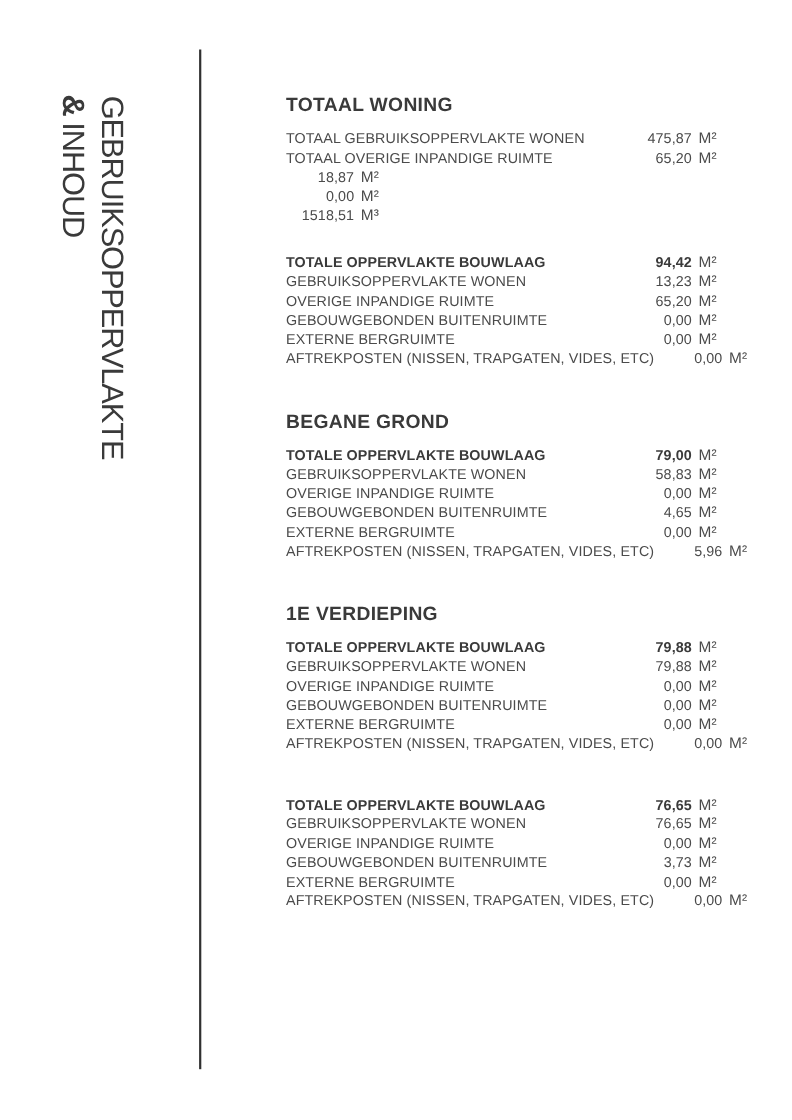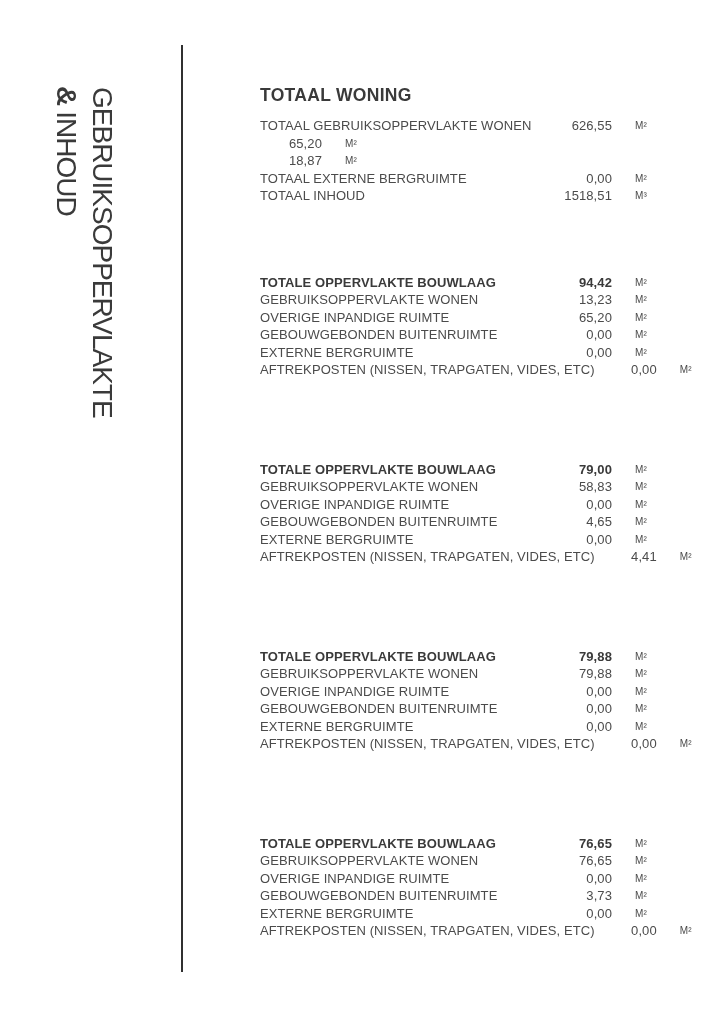--- a/index.html
+++ b/index.html
@@ -68,71 +68,70 @@
   .section-heading {
     margin: 0 0 12px 0;
     font-size: 17.5px;
     font-weight: 700;
     line-height: 20px;
     letter-spacing: 0.3px;
     color: var(--ink);
   }
   .row {
     display: flex;
-    align-items: flex-end;
+    align-items: flex-start;
     line-height: 17.5px;
     font-size: 13px;
     letter-spacing: 0.1px;
     color: var(--row-ink);
   }
   .row-label { flex: 1 1 auto; white-space: nowrap; }
   .row-value { text-align: right; min-width: 62px; white-space: nowrap; }
-  .row-unit  { width: 22px; margin-left: 23px; text-align: left; font-size: 10px; }
+  .row-unit  { width: 22px; margin-left: 6px; text-align: left; font-size: 14px; }
   .row.bold .row-label,
-  .row.bold .row-value { font-weight: 700; color: var(--ink); margin-top: 44px; }
+  .row.bold .row-value { font-weight: 700; color: var(--ink); }
 </style>
 </head>
 <body>
 
 <div class="page">
 
   <div class="vtitle-line1">GEBRUIKSOPPERVLAKTE</div>
 
   <div class="vtitle-line2"><span class="amp">&amp;</span><span>INHOUD</span></div>
 
   <div class="divider"></div>
 
   <main class="content">
   <section class="section">
     <h2 class="section-heading">TOTAAL WONING</h2>
     <div class="section-rows">
   <div class="row">
     <span class="row-label">TOTAAL GEBRUIKSOPPERVLAKTE WONEN</span>
-    <span class="row-value">626,55</span>
-    <span class="row-unit">M²</span>
-  </div>
-
-  <div class="row">
+    <span class="row-value">475,87</span>
+    <span class="row-unit">M²</span>
+  </div>
+
+  <div class="row">
+    <span class="row-label">TOTAAL OVERIGE INPANDIGE RUIMTE</span>
     <span class="row-value">65,20</span>
     <span class="row-unit">M²</span>
   </div>
 
   <div class="row">
     <span class="row-value">18,87</span>
     <span class="row-unit">M²</span>
   </div>
 
   <div class="row">
-    <span class="row-label">TOTAAL EXTERNE BERGRUIMTE</span>
-    <span class="row-value">0,00</span>
-    <span class="row-unit">M²</span>
-  </div>
-
-  <div class="row">
-    <span class="row-label">TOTAAL INHOUD</span>
+    <span class="row-value">0,00</span>
+    <span class="row-unit">M²</span>
+  </div>
+
+  <div class="row">
     <span class="row-value">1518,51</span>
     <span class="row-unit">M³</span>
   </div>
 </div>
   </section>
 
   <section class="section">
     <div class="section-rows">
   <div class="row bold">
     <span class="row-label">TOTALE OPPERVLAKTE BOUWLAAG</span>
@@ -166,20 +165,21 @@
 
   <div class="row">
     <span class="row-label">AFTREKPOSTEN (NISSEN, TRAPGATEN, VIDES, ETC)</span>
     <span class="row-value">0,00</span>
     <span class="row-unit">M²</span>
   </div>
 </div>
   </section>
 
   <section class="section">
+    <h2 class="section-heading">BEGANE GROND</h2>
     <div class="section-rows">
   <div class="row bold">
     <span class="row-label">TOTALE OPPERVLAKTE BOUWLAAG</span>
     <span class="row-value">79,00</span>
     <span class="row-unit">M²</span>
   </div>
 
   <div class="row">
     <span class="row-label">GEBRUIKSOPPERVLAKTE WONEN</span>
     <span class="row-value">58,83</span>
@@ -199,27 +199,28 @@
   </div>
 
   <div class="row">
     <span class="row-label">EXTERNE BERGRUIMTE</span>
     <span class="row-value">0,00</span>
     <span class="row-unit">M²</span>
   </div>
 
   <div class="row">
     <span class="row-label">AFTREKPOSTEN (NISSEN, TRAPGATEN, VIDES, ETC)</span>
-    <span class="row-value">4,41</span>
-    <span class="row-unit">M²</span>
-  </div>
-</div>
-  </section>
-
-  <section class="section">
+    <span class="row-value">5,96</span>
+    <span class="row-unit">M²</span>
+  </div>
+</div>
+  </section>
+
+  <section class="section">
+    <h2 class="section-heading">1E VERDIEPING</h2>
     <div class="section-rows">
   <div class="row bold">
     <span class="row-label">TOTALE OPPERVLAKTE BOUWLAAG</span>
     <span class="row-value">79,88</span>
     <span class="row-unit">M²</span>
   </div>
 
   <div class="row">
     <span class="row-label">GEBRUIKSOPPERVLAKTE WONEN</span>
     <span class="row-value">79,88</span>

